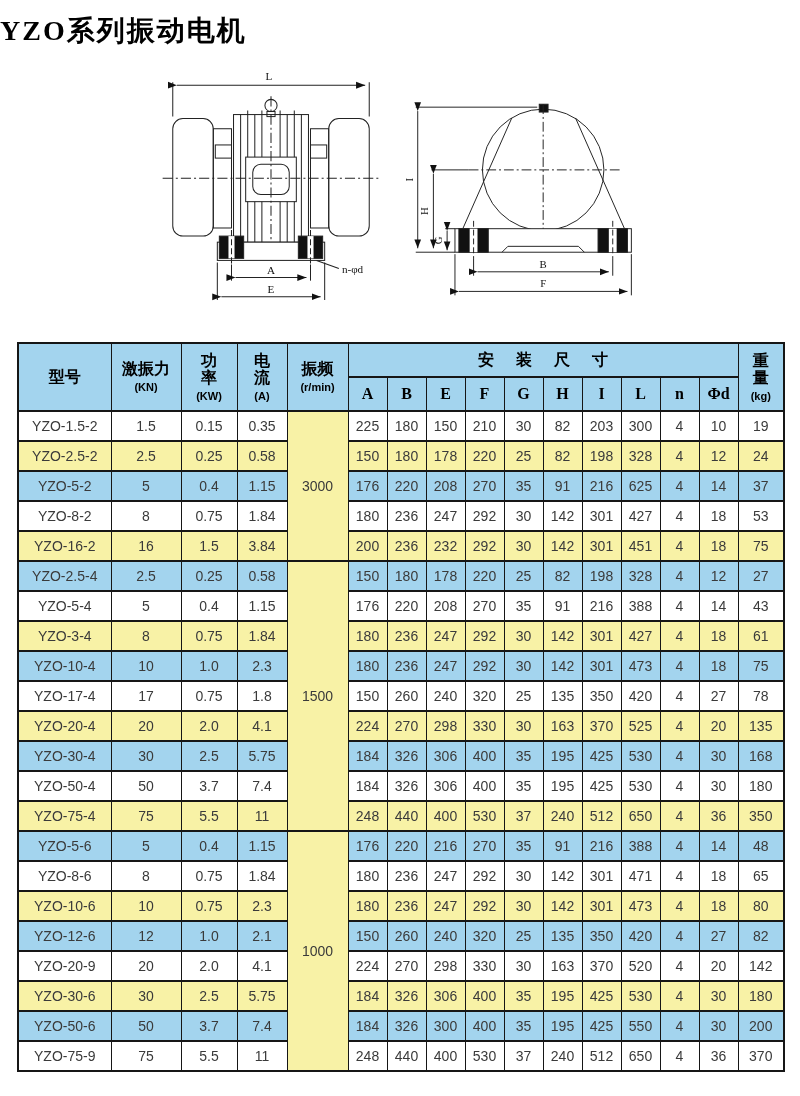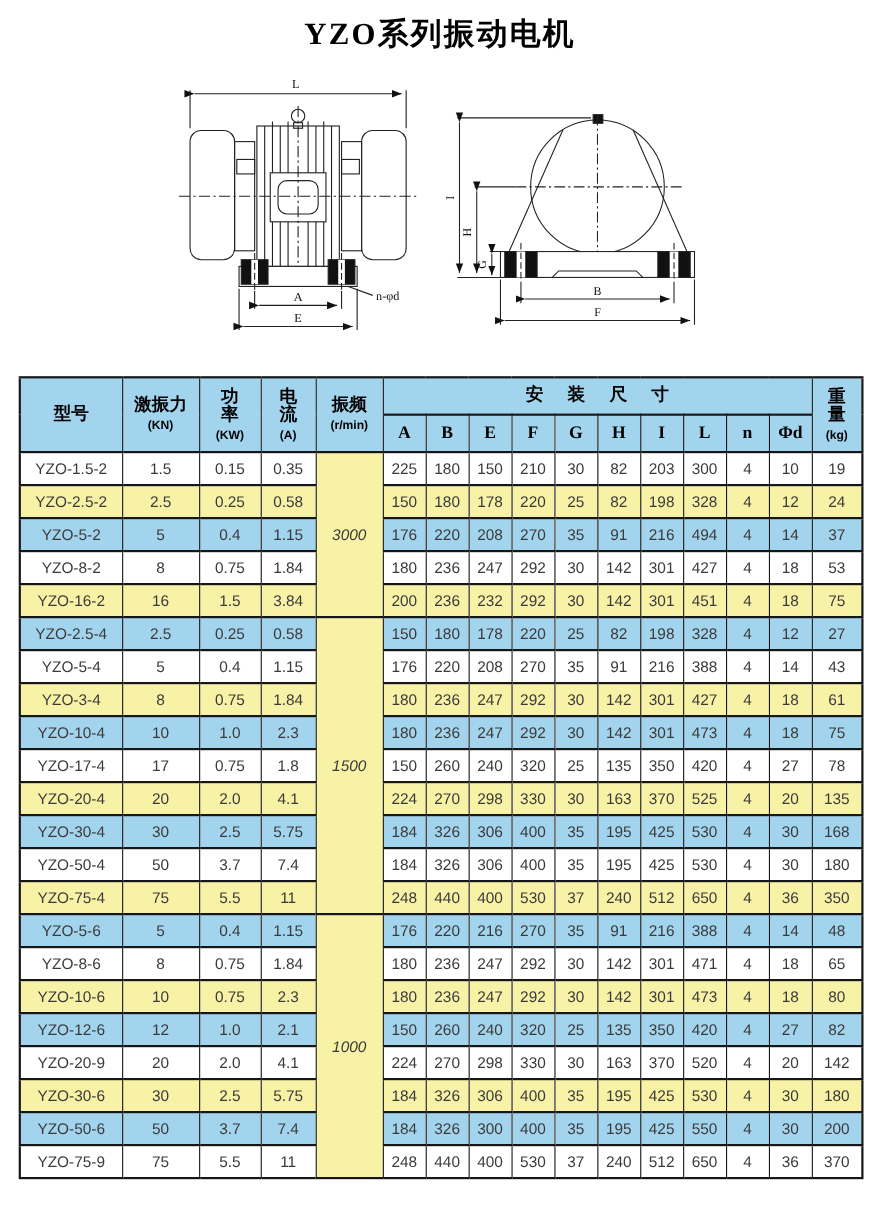--- a/index.html
+++ b/index.html
@@ -8,21 +8,21 @@
     --border:#161616;
     --ink:#333333;
   }
   *{box-sizing:border-box;}
   html,body{margin:0;padding:0;}
   body{
     width:800px;height:1096px;overflow:hidden;background:#ffffff;
     font-family:"Liberation Sans","DejaVu Sans",sans-serif;color:var(--ink);
   }
   .page-title{
-    text-align:center;padding-top:12px;font-family:"Liberation Serif","DejaVu Serif",serif;
+    padding-top:12px;font-family:"Liberation Serif","DejaVu Serif",serif;
     font-size:28px;font-weight:bold;color:#000;letter-spacing:2px;
   }
   .drawings{
     display:flex;justify-content:center;align-items:flex-start;gap:14px;margin-top:20px;height:238px;
   }
   .drawings svg{display:block;}
   .dim-text{font-family:"Liberation Serif","DejaVu Serif",serif;font-size:11px;fill:#111;}
   .spec-table-wrap{margin:34px auto 0;width:766px;}
   table.spec{
     border-collapse:collapse;table-layout:fixed;width:766px;
@@ -35,21 +35,21 @@
   }
   table.spec th{background:var(--blue);color:#000;font-weight:bold;font-size:16px;line-height:1.15;}
   th.letters{font-family:"Liberation Serif","DejaVu Serif",serif;font-weight:normal;font-size:15px;height:34px;}
   .unit{display:block;font-size:11px;font-weight:bold;margin-top:2px;}
   .stack{display:inline-block;width:1.08em;line-height:1.12;word-break:break-all;font-family:Liberation Serif, serif;}
   th.mount-head{letter-spacing:22px;text-indent:22px;height:34px;}
   table.spec td{height:30px;font-size:14px;color:#3a3a3a;}
   tr.row-white td{background:#ffffff;}
   tr.row-yellow td{background:var(--yellow);}
   tr.row-blue td{background:var(--blue);}
-  td.freq-cell{background:var(--yellow) !important;font-size:15px;font-style:italic;}
+  td.freq-cell{background:var(--yellow) !important;font-size:15px;}
 </style>
 </head>
 <body>
 
 <div class="page-title">YZO系列振动电机</div>
 
 <div class="drawings">
 
   <svg width="238" height="238" viewBox="0 0 230 235">
     <defs>
@@ -296,21 +296,21 @@
           <td>5</td>
           <td>0.4</td>
           <td>1.15</td>
           <td>176</td>
           <td>220</td>
           <td>208</td>
           <td>270</td>
           <td>35</td>
           <td>91</td>
           <td>216</td>
-          <td>494</td>
+          <td>625</td>
           <td>4</td>
           <td>14</td>
           <td>37</td>
         </tr>
         <tr class="row-white">
           <td>YZO-8-2</td>
           <td>8</td>
           <td>0.75</td>
           <td>1.84</td>
           <td>180</td>

